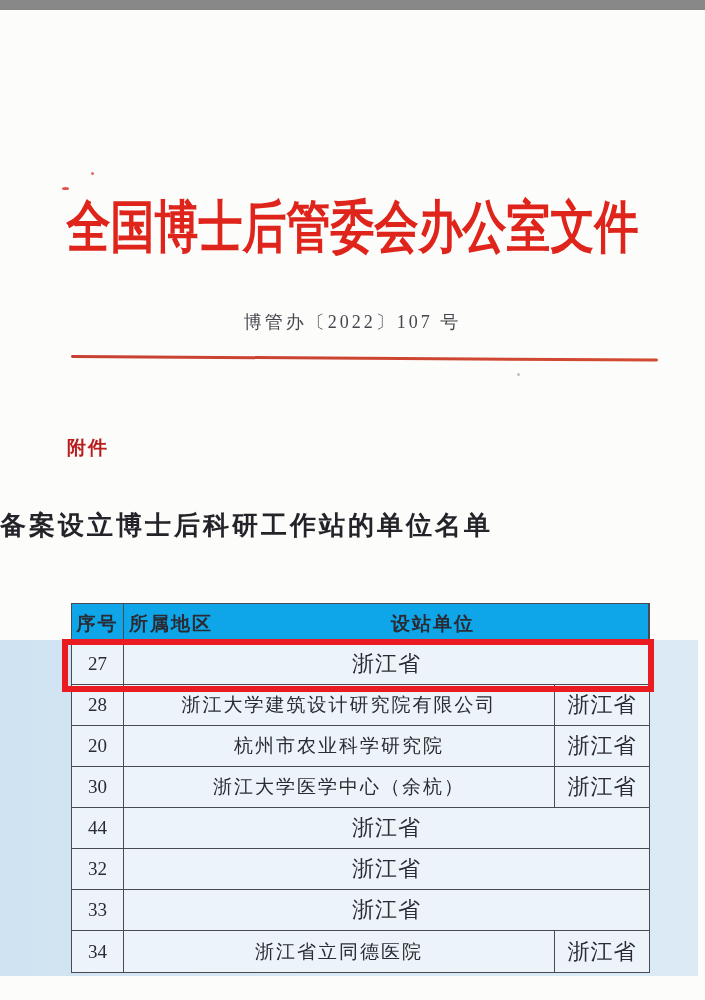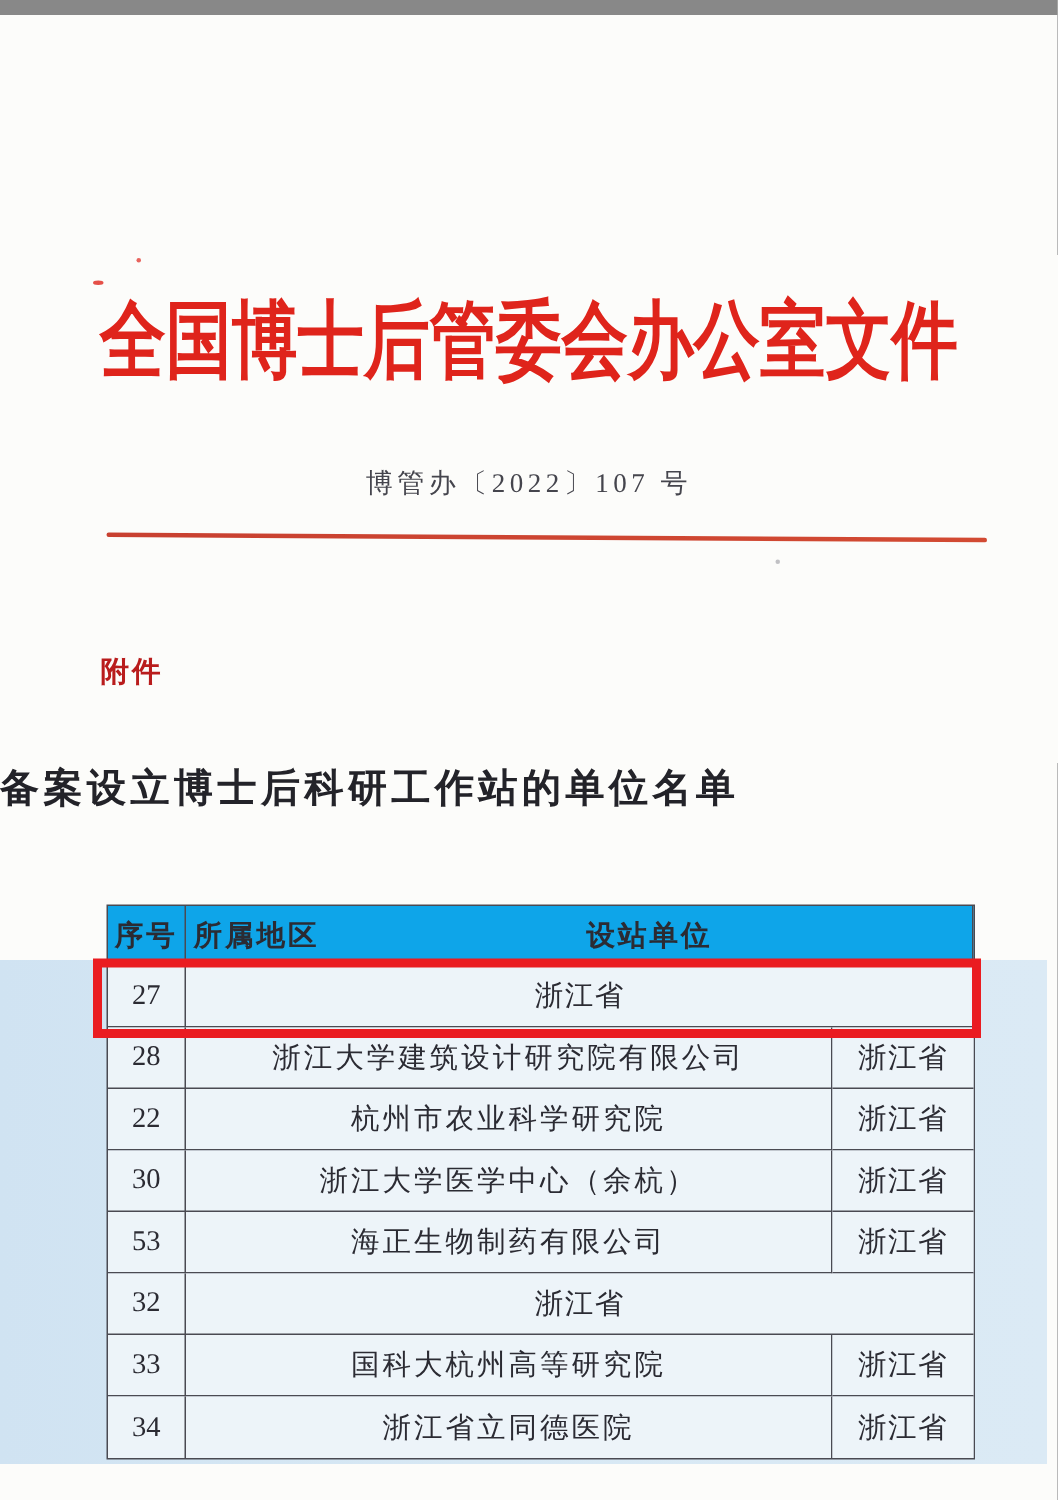--- a/index.html
+++ b/index.html
@@ -64,21 +64,21 @@
     overflow:hidden;white-space:nowrap;
   }
   .t-cell.c0{width:52px;}
   .t-cell.c1{width:431px;}
   .t-cell.c2{flex:1;border-right:none;}
   .t-row:last-child .t-cell{border-bottom:none;}
   .h-cell{background:#0ea5e9;font-weight:700;font-size:19px;letter-spacing:2px;}
   .d-cell{background:var(--cell-tint);}
   .d-cell.c0{font-size:19px;}
   .d-cell.c1{font-size:19px;letter-spacing:2px;}
-  .d-cell.c2{font-size:19px;letter-spacing:1px;}
+  .d-cell.c2{font-size:22px;letter-spacing:1px;}
   .highlight-box{
     position:absolute;left:62px;top:629px;width:592px;height:53px;
     border:6px solid var(--highlight-red);box-sizing:border-box;
     z-index:5;pointer-events:none;
   }
   .scan-speck{position:absolute;border-radius:50%;}
   .speck-a{left:62px;top:177px;width:7px;height:3px;background:var(--title-red);opacity:.8;}
   .speck-b{left:91px;top:162px;width:3px;height:3px;background:var(--title-red);opacity:.7;}
   .speck-c{left:517px;top:363px;width:3px;height:3px;background:#9a9aa0;opacity:.6;}
 </style>
@@ -113,41 +113,39 @@
         <div class="t-row hl">
           <div class="t-cell d-cell c0">27</div>
           <div class="t-cell d-cell c2">浙江省</div>
         </div>
         <div class="t-row">
           <div class="t-cell d-cell c0">28</div>
           <div class="t-cell d-cell c1">浙江大学建筑设计研究院有限公司</div>
           <div class="t-cell d-cell c2">浙江省</div>
         </div>
         <div class="t-row">
-          <div class="t-cell d-cell c0">22</div>
+          <div class="t-cell d-cell c0">20</div>
           <div class="t-cell d-cell c1">杭州市农业科学研究院</div>
           <div class="t-cell d-cell c2">浙江省</div>
         </div>
         <div class="t-row">
           <div class="t-cell d-cell c0">30</div>
           <div class="t-cell d-cell c1">浙江大学医学中心（余杭）</div>
           <div class="t-cell d-cell c2">浙江省</div>
         </div>
         <div class="t-row">
-          <div class="t-cell d-cell c0">53</div>
-          <div class="t-cell d-cell c1">海正生物制药有限公司</div>
+          <div class="t-cell d-cell c0">44</div>
           <div class="t-cell d-cell c2">浙江省</div>
         </div>
         <div class="t-row">
           <div class="t-cell d-cell c0">32</div>
           <div class="t-cell d-cell c2">浙江省</div>
         </div>
         <div class="t-row">
           <div class="t-cell d-cell c0">33</div>
-          <div class="t-cell d-cell c1">国科大杭州高等研究院</div>
           <div class="t-cell d-cell c2">浙江省</div>
         </div>
         <div class="t-row">
           <div class="t-cell d-cell c0">34</div>
           <div class="t-cell d-cell c1">浙江省立同德医院</div>
           <div class="t-cell d-cell c2">浙江省</div>
         </div>
       </div>
   </div>
 

